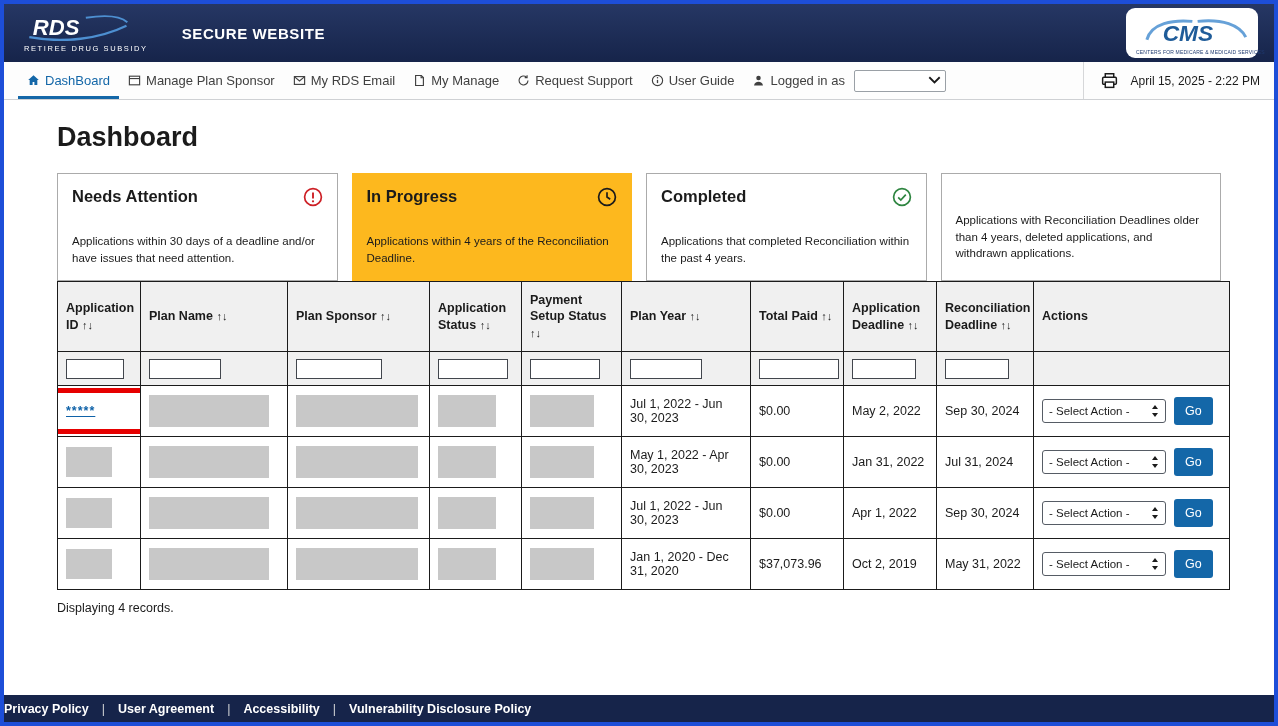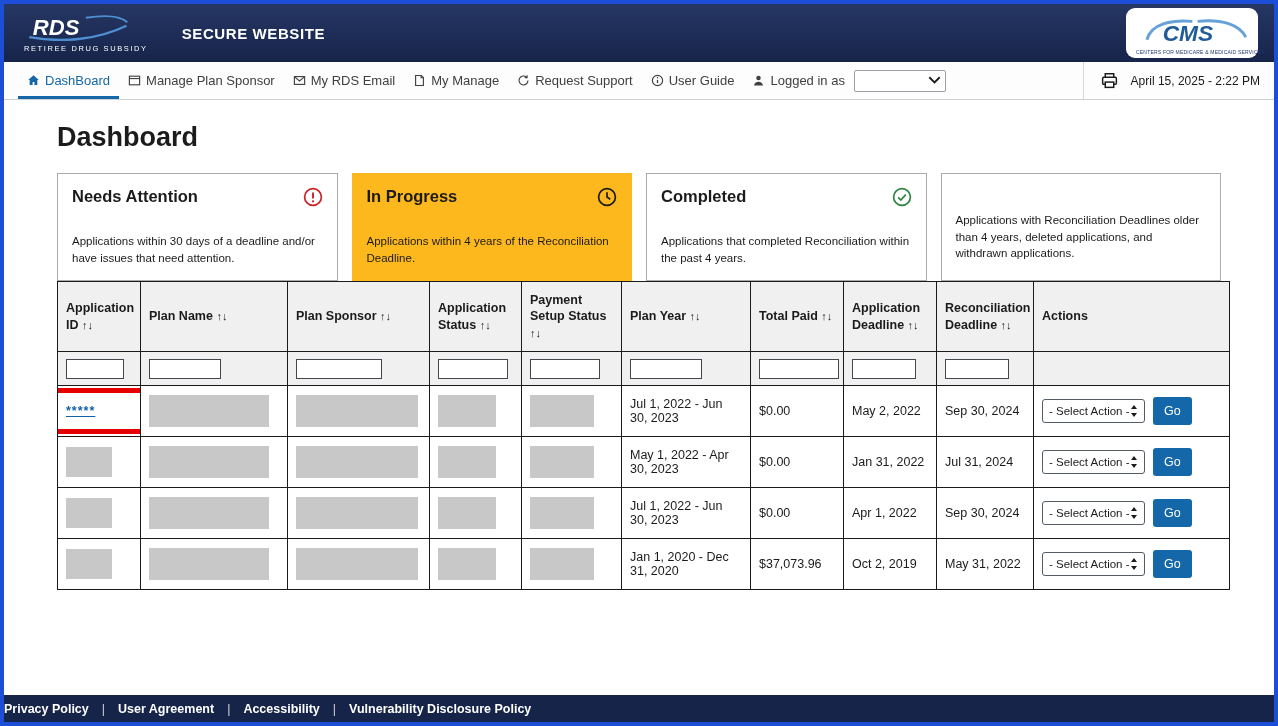--- a/index.html
+++ b/index.html
@@ -91,21 +91,21 @@
   .r-pay { width: 64px; }
   .cell-appid { position: relative; text-align: center; }
   .app-link { color: #0f62a8; font-weight: bold; letter-spacing: 1px; text-decoration: underline; cursor: pointer; }
   .annotation {
     position: absolute; left: -10px; top: 2px; width: 100px; height: 46px;
     border: 5px solid #e60000; pointer-events: none;
   }
   .actions-cell .wrap { display: flex; align-items: center; gap: 8px; }
   .fake-select {
     display: inline-flex; align-items: center; justify-content: space-between;
-    width: 103px; border: 1px solid #565c65; border-radius: 3px; background: #fff;
+    width: 124px; border: 1px solid #565c65; border-radius: 3px; background: #fff;
     font-size: 11.5px; padding: 5px 6px; cursor: pointer; white-space: nowrap;
   }
   .btn-go {
     background: #1467a8; color: #fff; font-family: inherit; font-weight: normal;
     font-size: 12.5px; border: none; border-radius: 3px; padding: 7px 11px; cursor: pointer;
   }
 
   .records-text { font-size: 12.5px; margin-top: 11px; }
 
   
@@ -417,20 +417,21 @@
                     <path d="M4 12 1 8h6z" fill="#1b1b1b"></path>
                   </svg>
                 </span>
             <button class="btn-go">Go</button>
           </div>
             </td>
         </tr>
       </tbody>
     </table>
 
+    <div class="records-text">Displaying 4 records.</div>
 
   </main>
 
   <footer class="footer">
     <span class="flink">Privacy Policy</span>
     <span class="sep">|</span>
     <span class="flink">User Agreement</span>
     <span class="sep">|</span>
     <span class="flink">Accessibility</span>
     <span class="sep">|</span>

